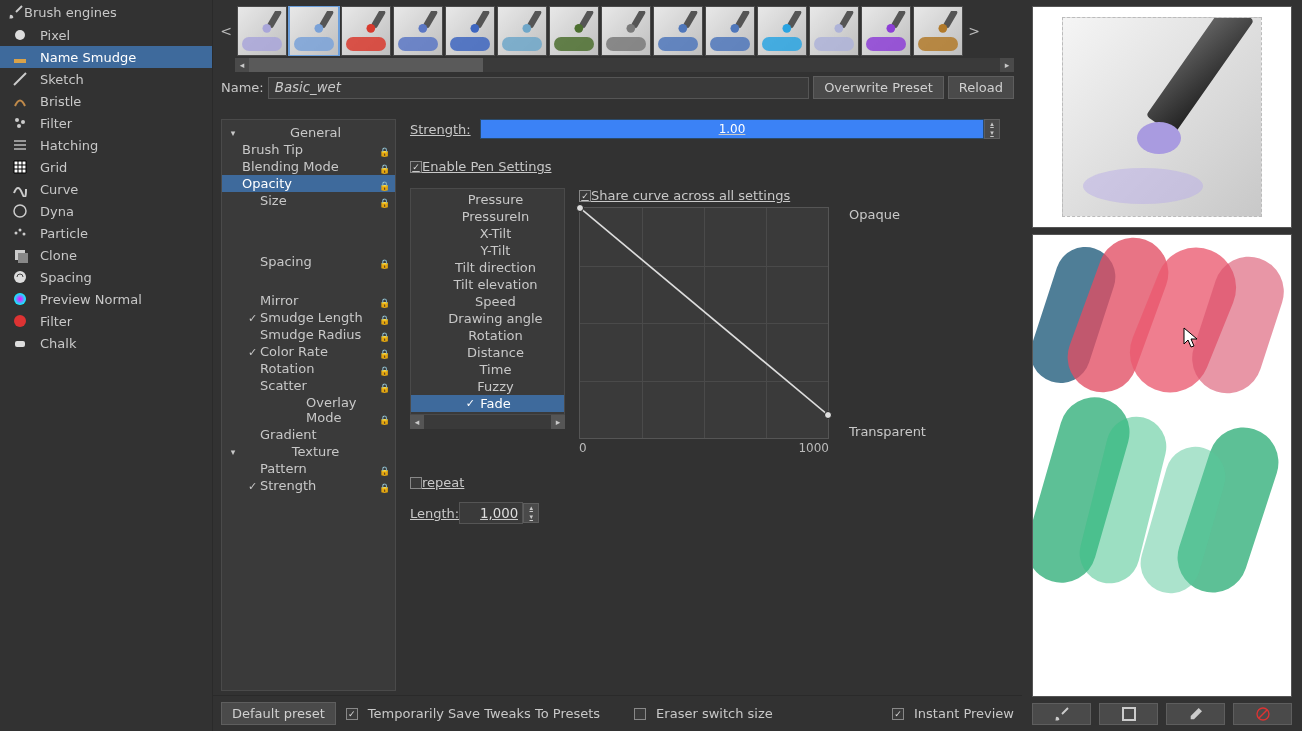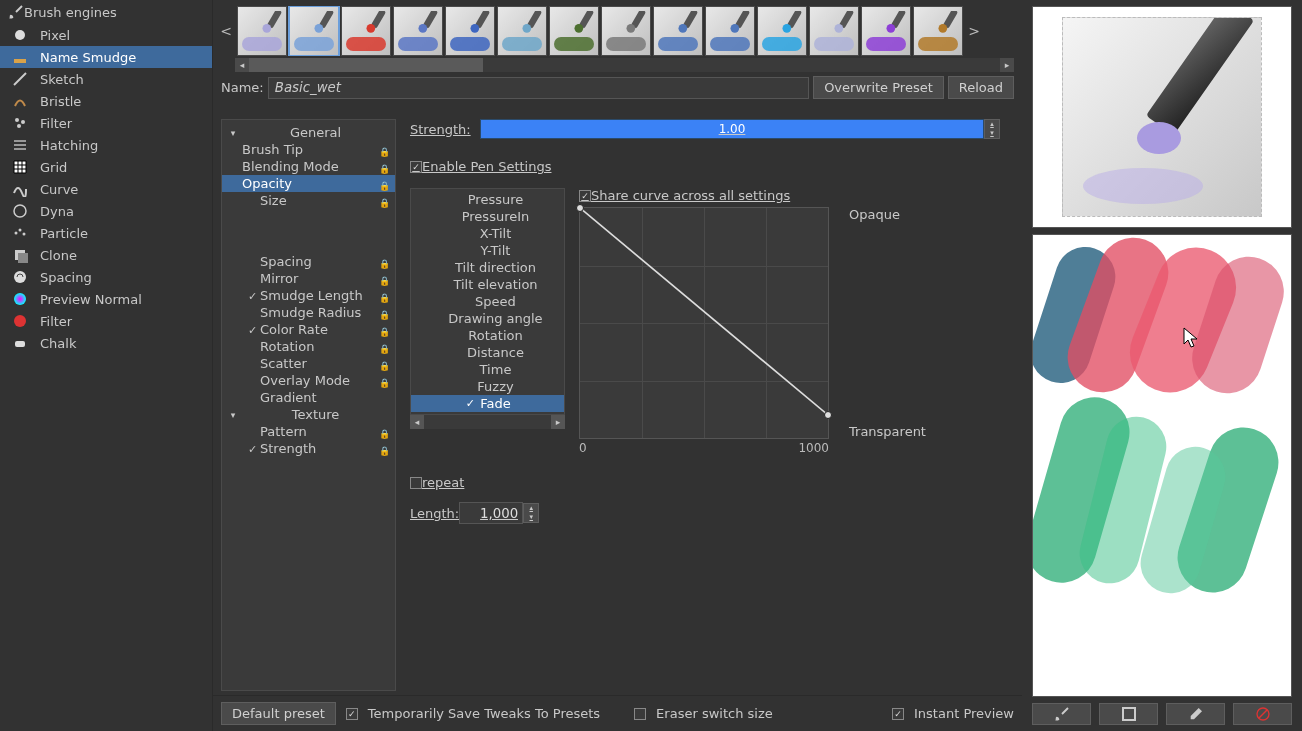--- a/index.html
+++ b/index.html
@@ -447,21 +447,21 @@
             <span style="padding-left:8px;">Size</span>
             <span class="lock">🔒</span>
           </div>
           <div class="tree-item">
             <span class="tree-check tree-sub"></span>
             <span style="padding-left:8px;margin-top:44px;">Spacing</span>
             <span class="lock">🔒</span>
           </div>
           <div class="tree-item">
             <span class="tree-check tree-sub"></span>
-            <span style="padding-left:8px;">Mirror</span>
+            <span style="padding-left:8px;margin-top:22px;">Mirror</span>
             <span class="lock">🔒</span>
           </div>
           <div class="tree-item">
             <span class="tree-check tree-sub">✓</span>
             <span style="padding-left:8px;">Smudge Length</span>
             <span class="lock">🔒</span>
           </div>
           <div class="tree-item">
             <span class="tree-check tree-sub"></span>
             <span style="padding-left:8px;">Smudge Radius</span>
@@ -477,21 +477,21 @@
             <span style="padding-left:8px;">Rotation</span>
             <span class="lock">🔒</span>
           </div>
           <div class="tree-item">
             <span class="tree-check tree-sub"></span>
             <span style="padding-left:8px;">Scatter</span>
             <span class="lock">🔒</span>
           </div>
           <div class="tree-item">
             <span class="tree-check tree-sub"></span>
-            <span style="padding-left:8px;">Overlay Mode</span>
+            <span style="padding-left:8px;margin-left:46px;">Overlay Mode</span>
             <span class="lock">🔒</span>
           </div>
           <div class="tree-item">
             <span class="tree-check tree-sub"></span>
             <span style="padding-left:8px;">Gradient</span>
           </div>
         </div>
       <div class="tree-header">
         <span class="tree-arrow">▾</span>
         <span class="tree-group">Texture</span>

